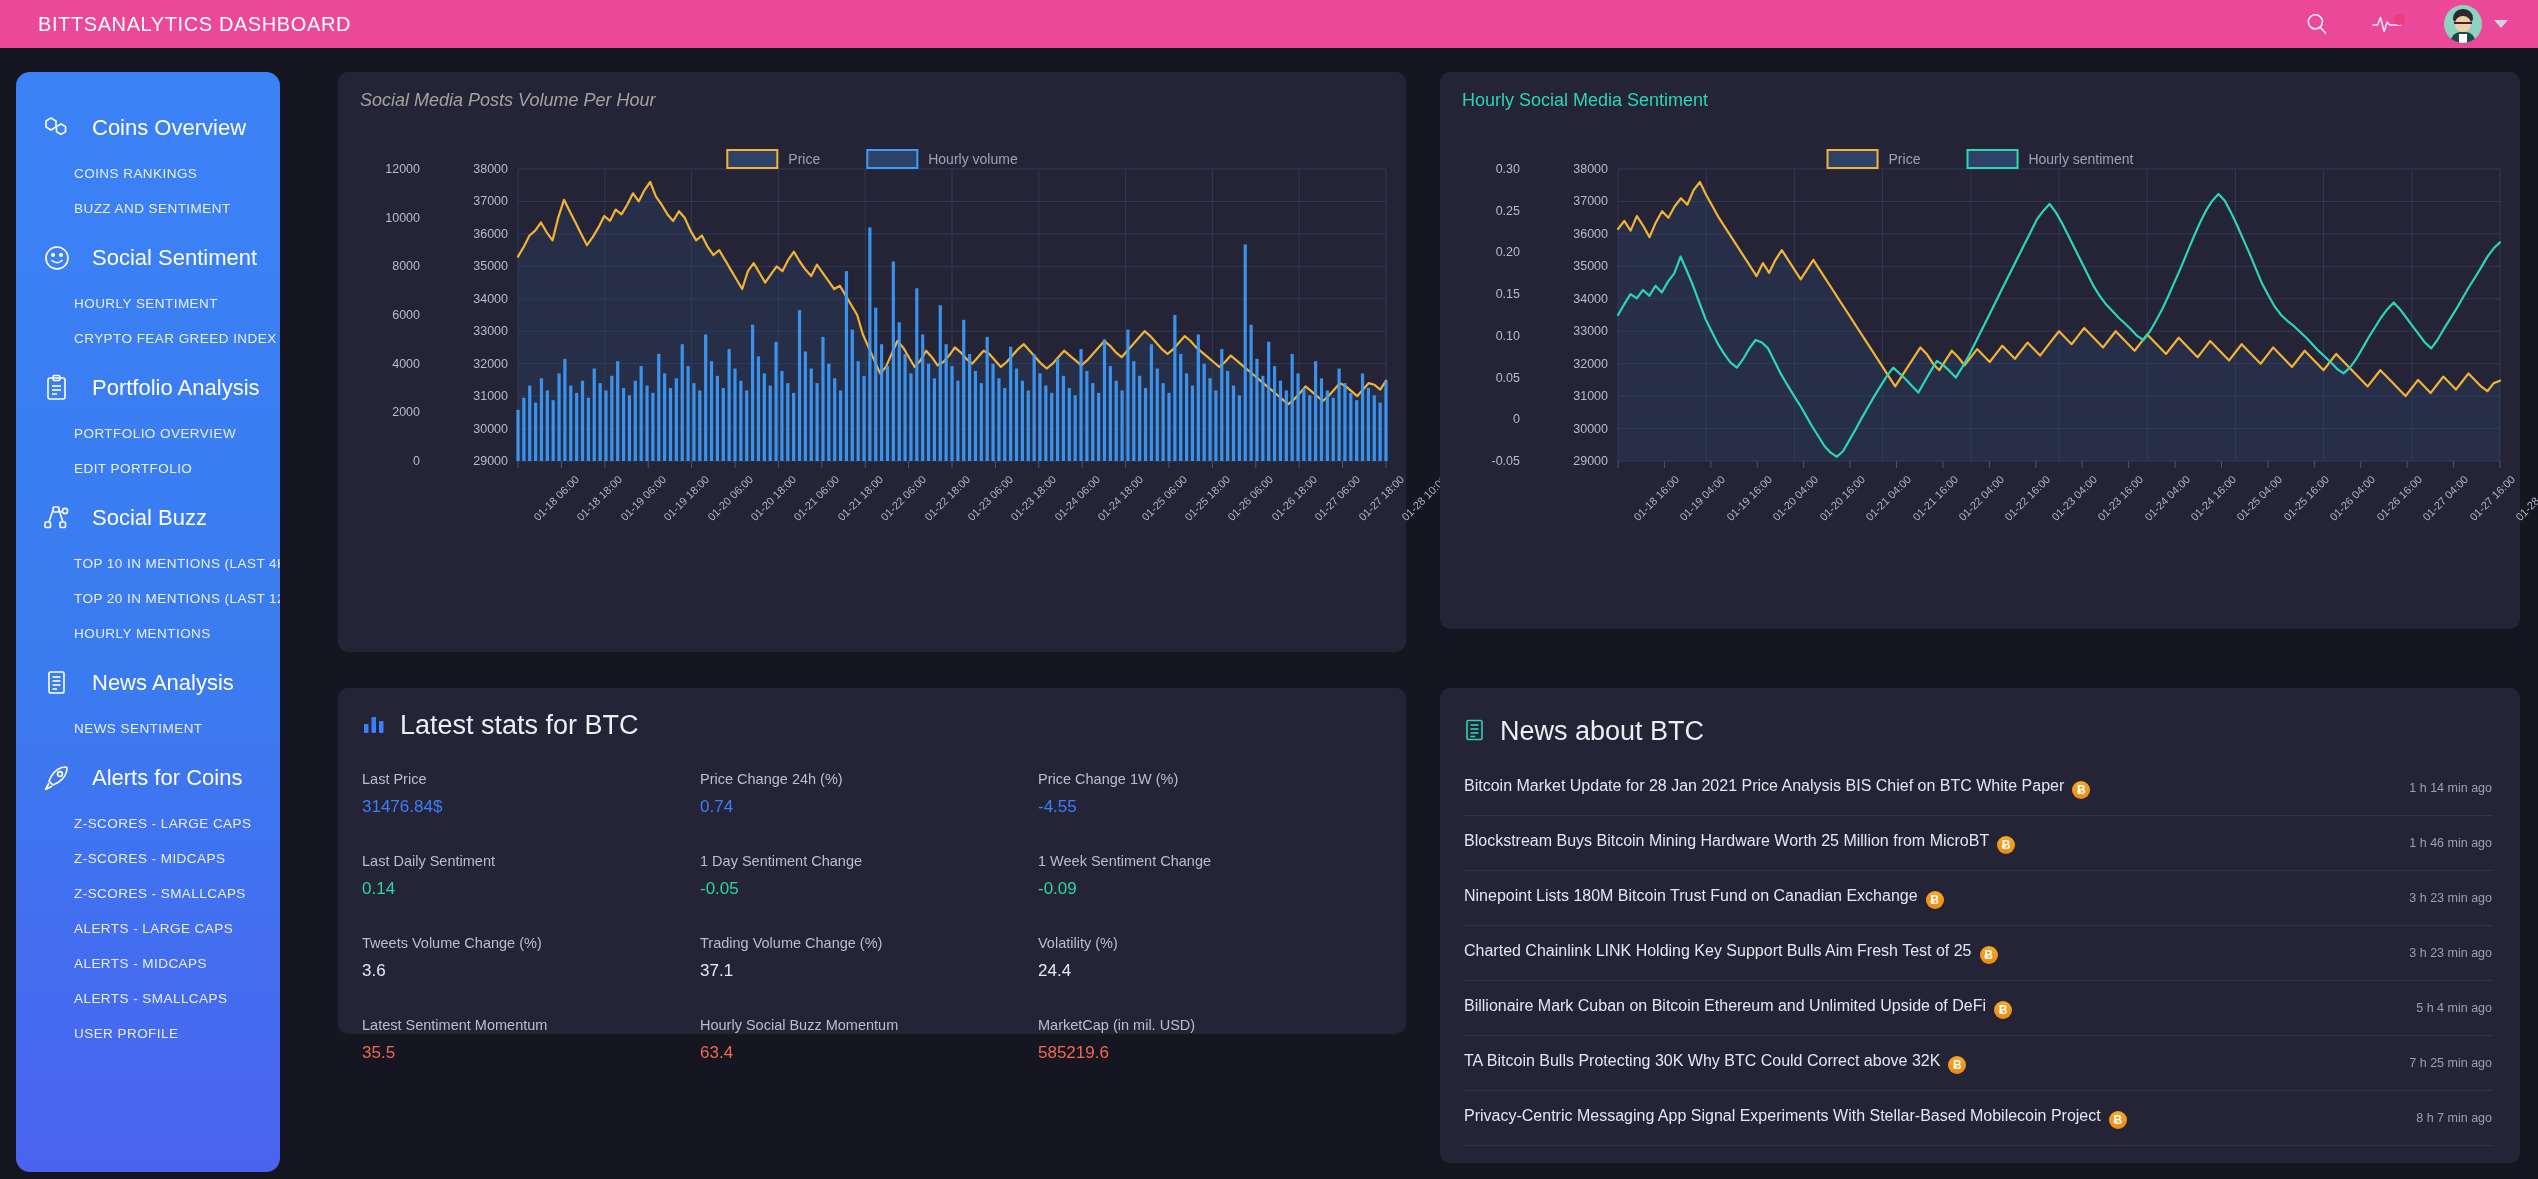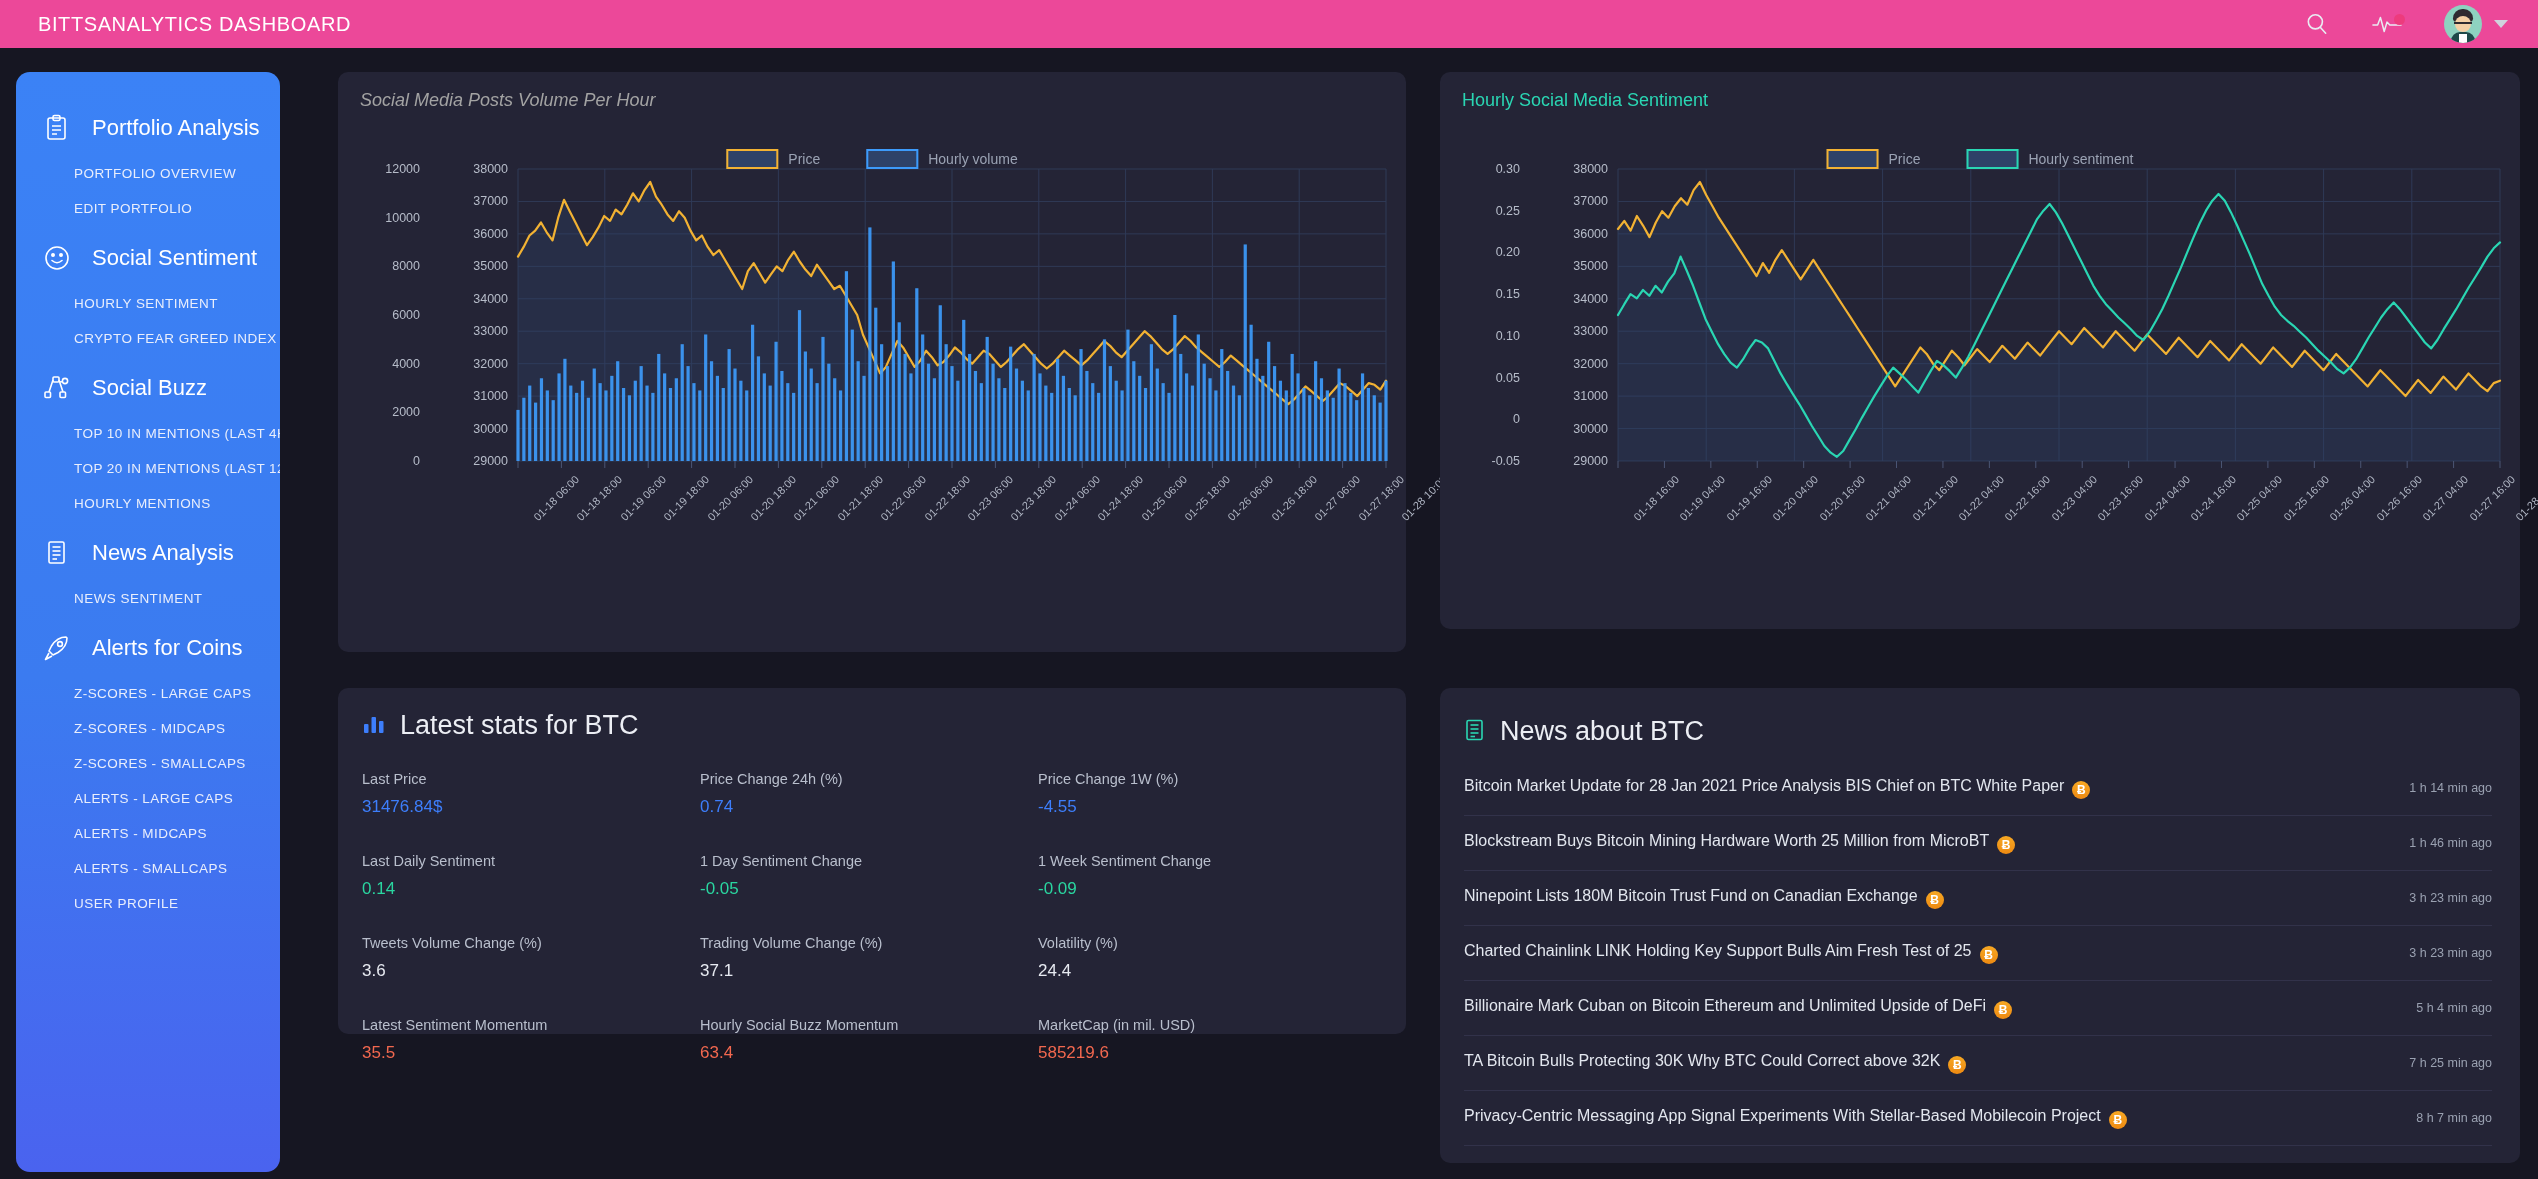--- a/index.html
+++ b/index.html
@@ -181,47 +181,60 @@
       </span>
       <span class="caret-down"></span>
     </span>
   </div>
 </div>
 
 <nav class="sidebar" id="sidebar">
     <div class="nav-group">
       <div class="nav-head">
         <span class="ico">
-          <svg width="26" height="28" viewBox="0 0 26 28" fill="none" stroke="#fff" stroke-width="1.6">
-            <rect x="4" y="4" width="17" height="21" rx="2"></rect>
-            <rect x="9" y="1.5" width="7" height="5" rx="1.5"></rect>
-            <line x1="8" y1="12" x2="17" y2="12"></line>
-            <line x1="8" y1="16" x2="17" y2="16"></line>
-            <line x1="8" y1="20" x2="13" y2="20"></line>
+          <svg width="28" height="28" viewBox="0 0 28 28" fill="none" stroke="#fff" stroke-width="1.6">
+            <polygon points="8,4 13,7 13,13 8,16 3,13 3,7"></polygon>
+            <polygon points="18,10 22.5,12.6 22.5,17.8 18,20.4 13.5,17.8 13.5,12.6"></polygon>
           </svg>
         </span>
-        <span>Portfolio Analysis</span>
-      </div>
-      <div class="nav-sub">PORTFOLIO OVERVIEW</div>
-      <div class="nav-sub">EDIT PORTFOLIO</div>
+        <span>Coins Overview</span>
+      </div>
+      <div class="nav-sub">COINS RANKINGS</div>
+      <div class="nav-sub">BUZZ AND SENTIMENT</div>
     </div>
     <div class="nav-group">
       <div class="nav-head">
         <span class="ico">
           <svg width="28" height="28" viewBox="0 0 28 28" fill="none" stroke="#fff" stroke-width="1.6">
             <circle cx="14" cy="14" r="11"></circle>
             <circle cx="10" cy="11" r="1.2" fill="#fff"></circle>
             <circle cx="18" cy="11" r="1.2" fill="#fff"></circle>
             <path d="M9 16.5 Q14 21 19 16.5" stroke-linecap="round"></path>
           </svg>
         </span>
         <span>Social Sentiment</span>
       </div>
       <div class="nav-sub">HOURLY SENTIMENT</div>
       <div class="nav-sub">CRYPTO FEAR GREED INDEX</div>
+    </div>
+    <div class="nav-group">
+      <div class="nav-head">
+        <span class="ico">
+          <svg width="26" height="28" viewBox="0 0 26 28" fill="none" stroke="#fff" stroke-width="1.6">
+            <rect x="4" y="4" width="17" height="21" rx="2"></rect>
+            <rect x="9" y="1.5" width="7" height="5" rx="1.5"></rect>
+            <line x1="8" y1="12" x2="17" y2="12"></line>
+            <line x1="8" y1="16" x2="17" y2="16"></line>
+            <line x1="8" y1="20" x2="13" y2="20"></line>
+          </svg>
+        </span>
+        <span>Portfolio Analysis</span>
+      </div>
+      <div class="nav-sub">PORTFOLIO OVERVIEW</div>
+      <div class="nav-sub">EDIT PORTFOLIO</div>
     </div>
     <div class="nav-group">
       <div class="nav-head">
         <span class="ico">
           <svg width="28" height="26" viewBox="0 0 28 26" fill="none" stroke="#fff" stroke-width="1.6">
             <rect x="10" y="2" width="6" height="5" rx="1"></rect>
             <circle cx="22" cy="6" r="2.6"></circle>
             <rect x="2" y="17" width="5.5" height="5.5" rx="1"></rect>
             <rect x="17" y="17" width="5.5" height="5.5" rx="1"></rect>
             <path d="M10 5 L6 17 M16 5 L20 17 M19.6 6.7 L16 7"></path>

